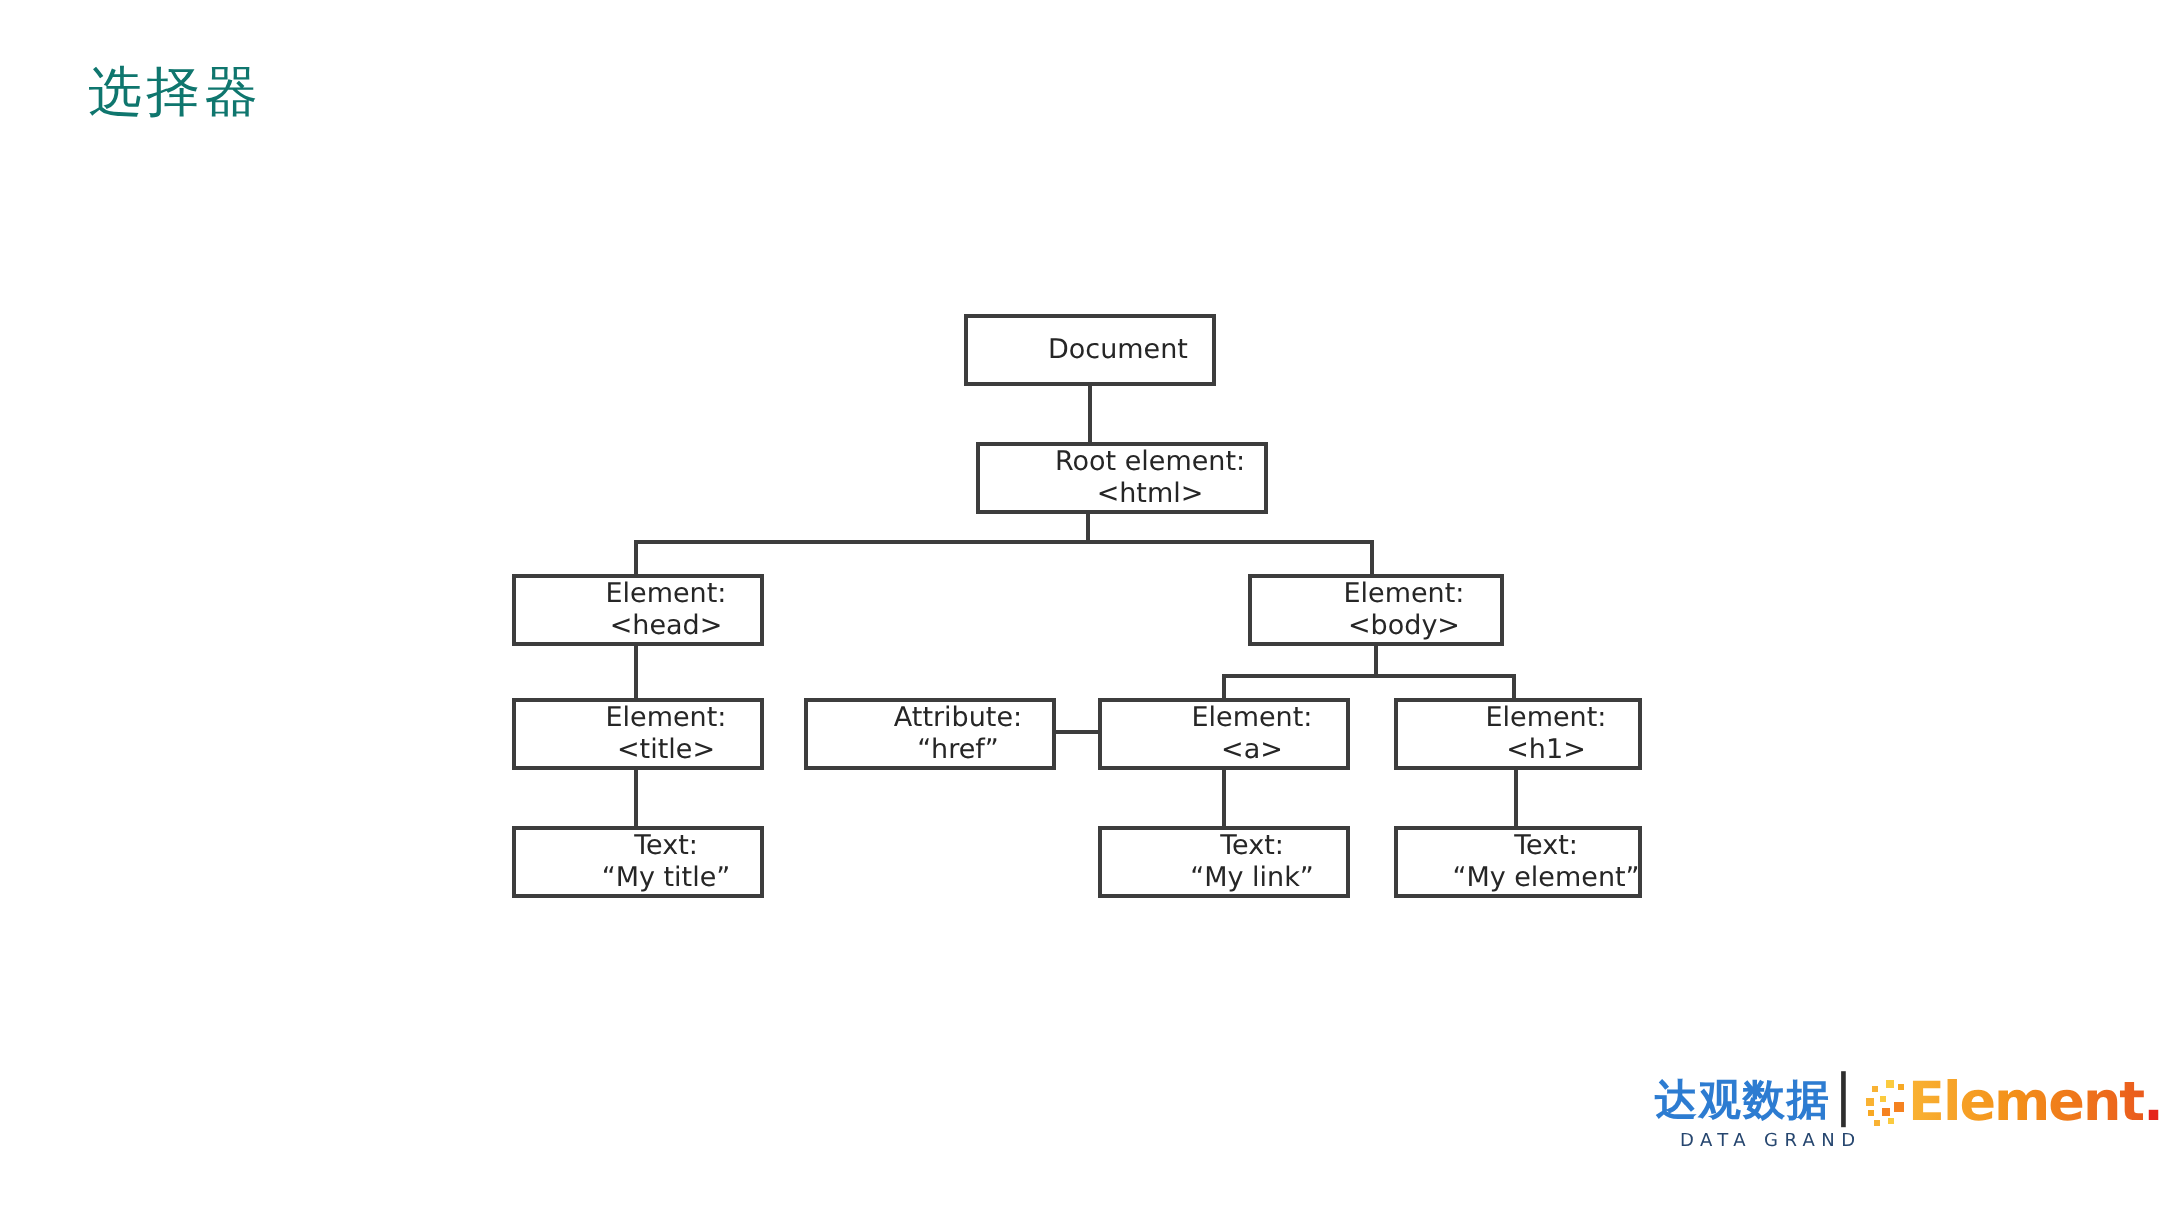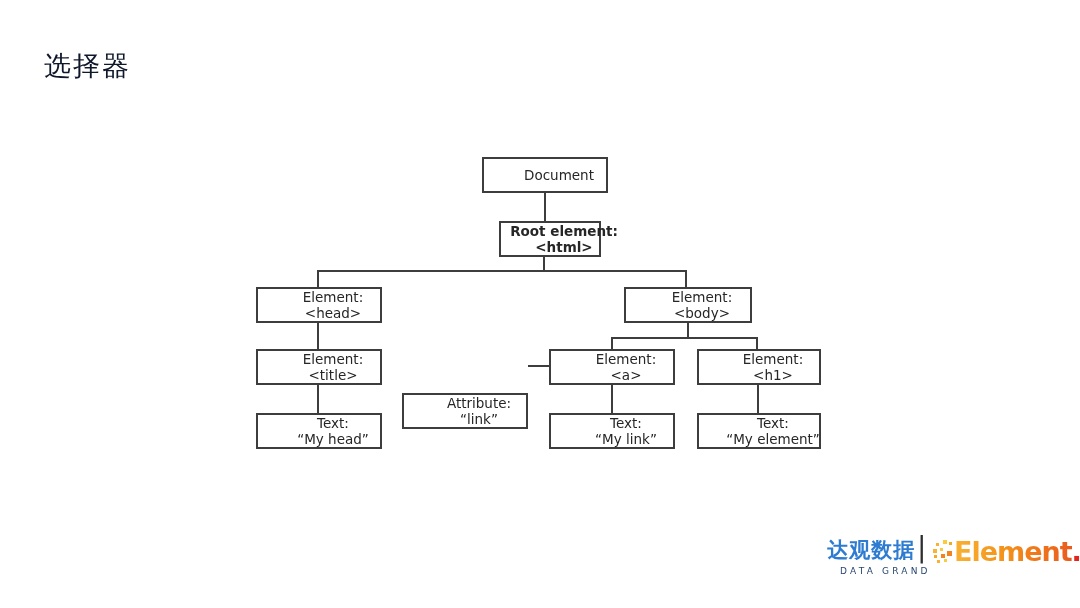--- a/index.html
+++ b/index.html
@@ -8,25 +8,25 @@
     position: relative;
     background: #ffffff;
     font-family: "DejaVu Sans", "Liberation Sans", sans-serif;
     overflow: hidden;
   }
   .slide { position: absolute; inset: 0; }
 
   
   .slide-title {
     position: absolute;
-    left: 44px; top: 48px;
+    left: 44px; top: 28px;
     font-size: 27px;
     font-weight: 400;
     letter-spacing: 2px;
-    color: #0f172a;
+    color: #0f766e;
   }
 
   
   .diagram { position: absolute; inset: 0; }
   .node {
     position: absolute;
     border: 2px solid #3d3d3d;
     background: #ffffff;
     display: flex;
     flex-direction: column;
@@ -35,25 +35,25 @@
     text-align: center;
     font-size: 13.5px;
     line-height: 16px;
     color: #262626;
     padding-left: 28px;
   }
   .node span { display: block; white-space: nowrap; }
   .ln { position: absolute; background: #3d3d3d; }
 
   #nd0  { left: 482px; top: 157px; width: 126px; height: 36px; }
-  #nd1  { left: 499px; top: 221px; width: 102px; height: 36px; font-weight: bold; }
+  #nd1  { left: 488px; top: 221px; width: 146px; height: 36px; }
   #nd2  { left: 256px; top: 287px; width: 126px; height: 36px; }
   #nd3  { left: 624px; top: 287px; width: 128px; height: 36px; }
   #nd4  { left: 256px; top: 349px; width: 126px; height: 36px; }
-  #nd5  { left: 402px; top: 349px; width: 126px; height: 36px; margin-top: 44px; }
+  #nd5  { left: 402px; top: 349px; width: 126px; height: 36px; }
   #nd6  { left: 549px; top: 349px; width: 126px; height: 36px; }
   #nd7  { left: 697px; top: 349px; width: 124px; height: 36px; }
   #nd8  { left: 256px; top: 413px; width: 126px; height: 36px; }
   #nd9  { left: 549px; top: 413px; width: 126px; height: 36px; }
   #nd10 { left: 697px; top: 413px; width: 124px; height: 36px; }
 
   
   .brand-footer { position: absolute; inset: 0; }
   .datagrand { position: absolute; left: 812px; top: 536px; text-align: center; }
   .dg-name {
@@ -162,33 +162,33 @@
     <div class="node" id="nd3">
       <span>Element:</span>
       <span>&lt;body&gt;</span>
     </div>
     <div class="node" id="nd4">
       <span>Element:</span>
       <span>&lt;title&gt;</span>
     </div>
     <div class="node" id="nd5">
       <span>Attribute:</span>
-      <span>“link”</span>
+      <span>“href”</span>
     </div>
     <div class="node" id="nd6">
       <span>Element:</span>
       <span>&lt;a&gt;</span>
     </div>
     <div class="node" id="nd7">
       <span>Element:</span>
       <span>&lt;h1&gt;</span>
     </div>
     <div class="node" id="nd8">
       <span>Text:</span>
-      <span>“My head”</span>
+      <span>“My title”</span>
     </div>
     <div class="node" id="nd9">
       <span>Text:</span>
       <span>“My link”</span>
     </div>
     <div class="node" id="nd10">
       <span>Text:</span>
       <span>“My element”</span>
     </div>
   </section>

